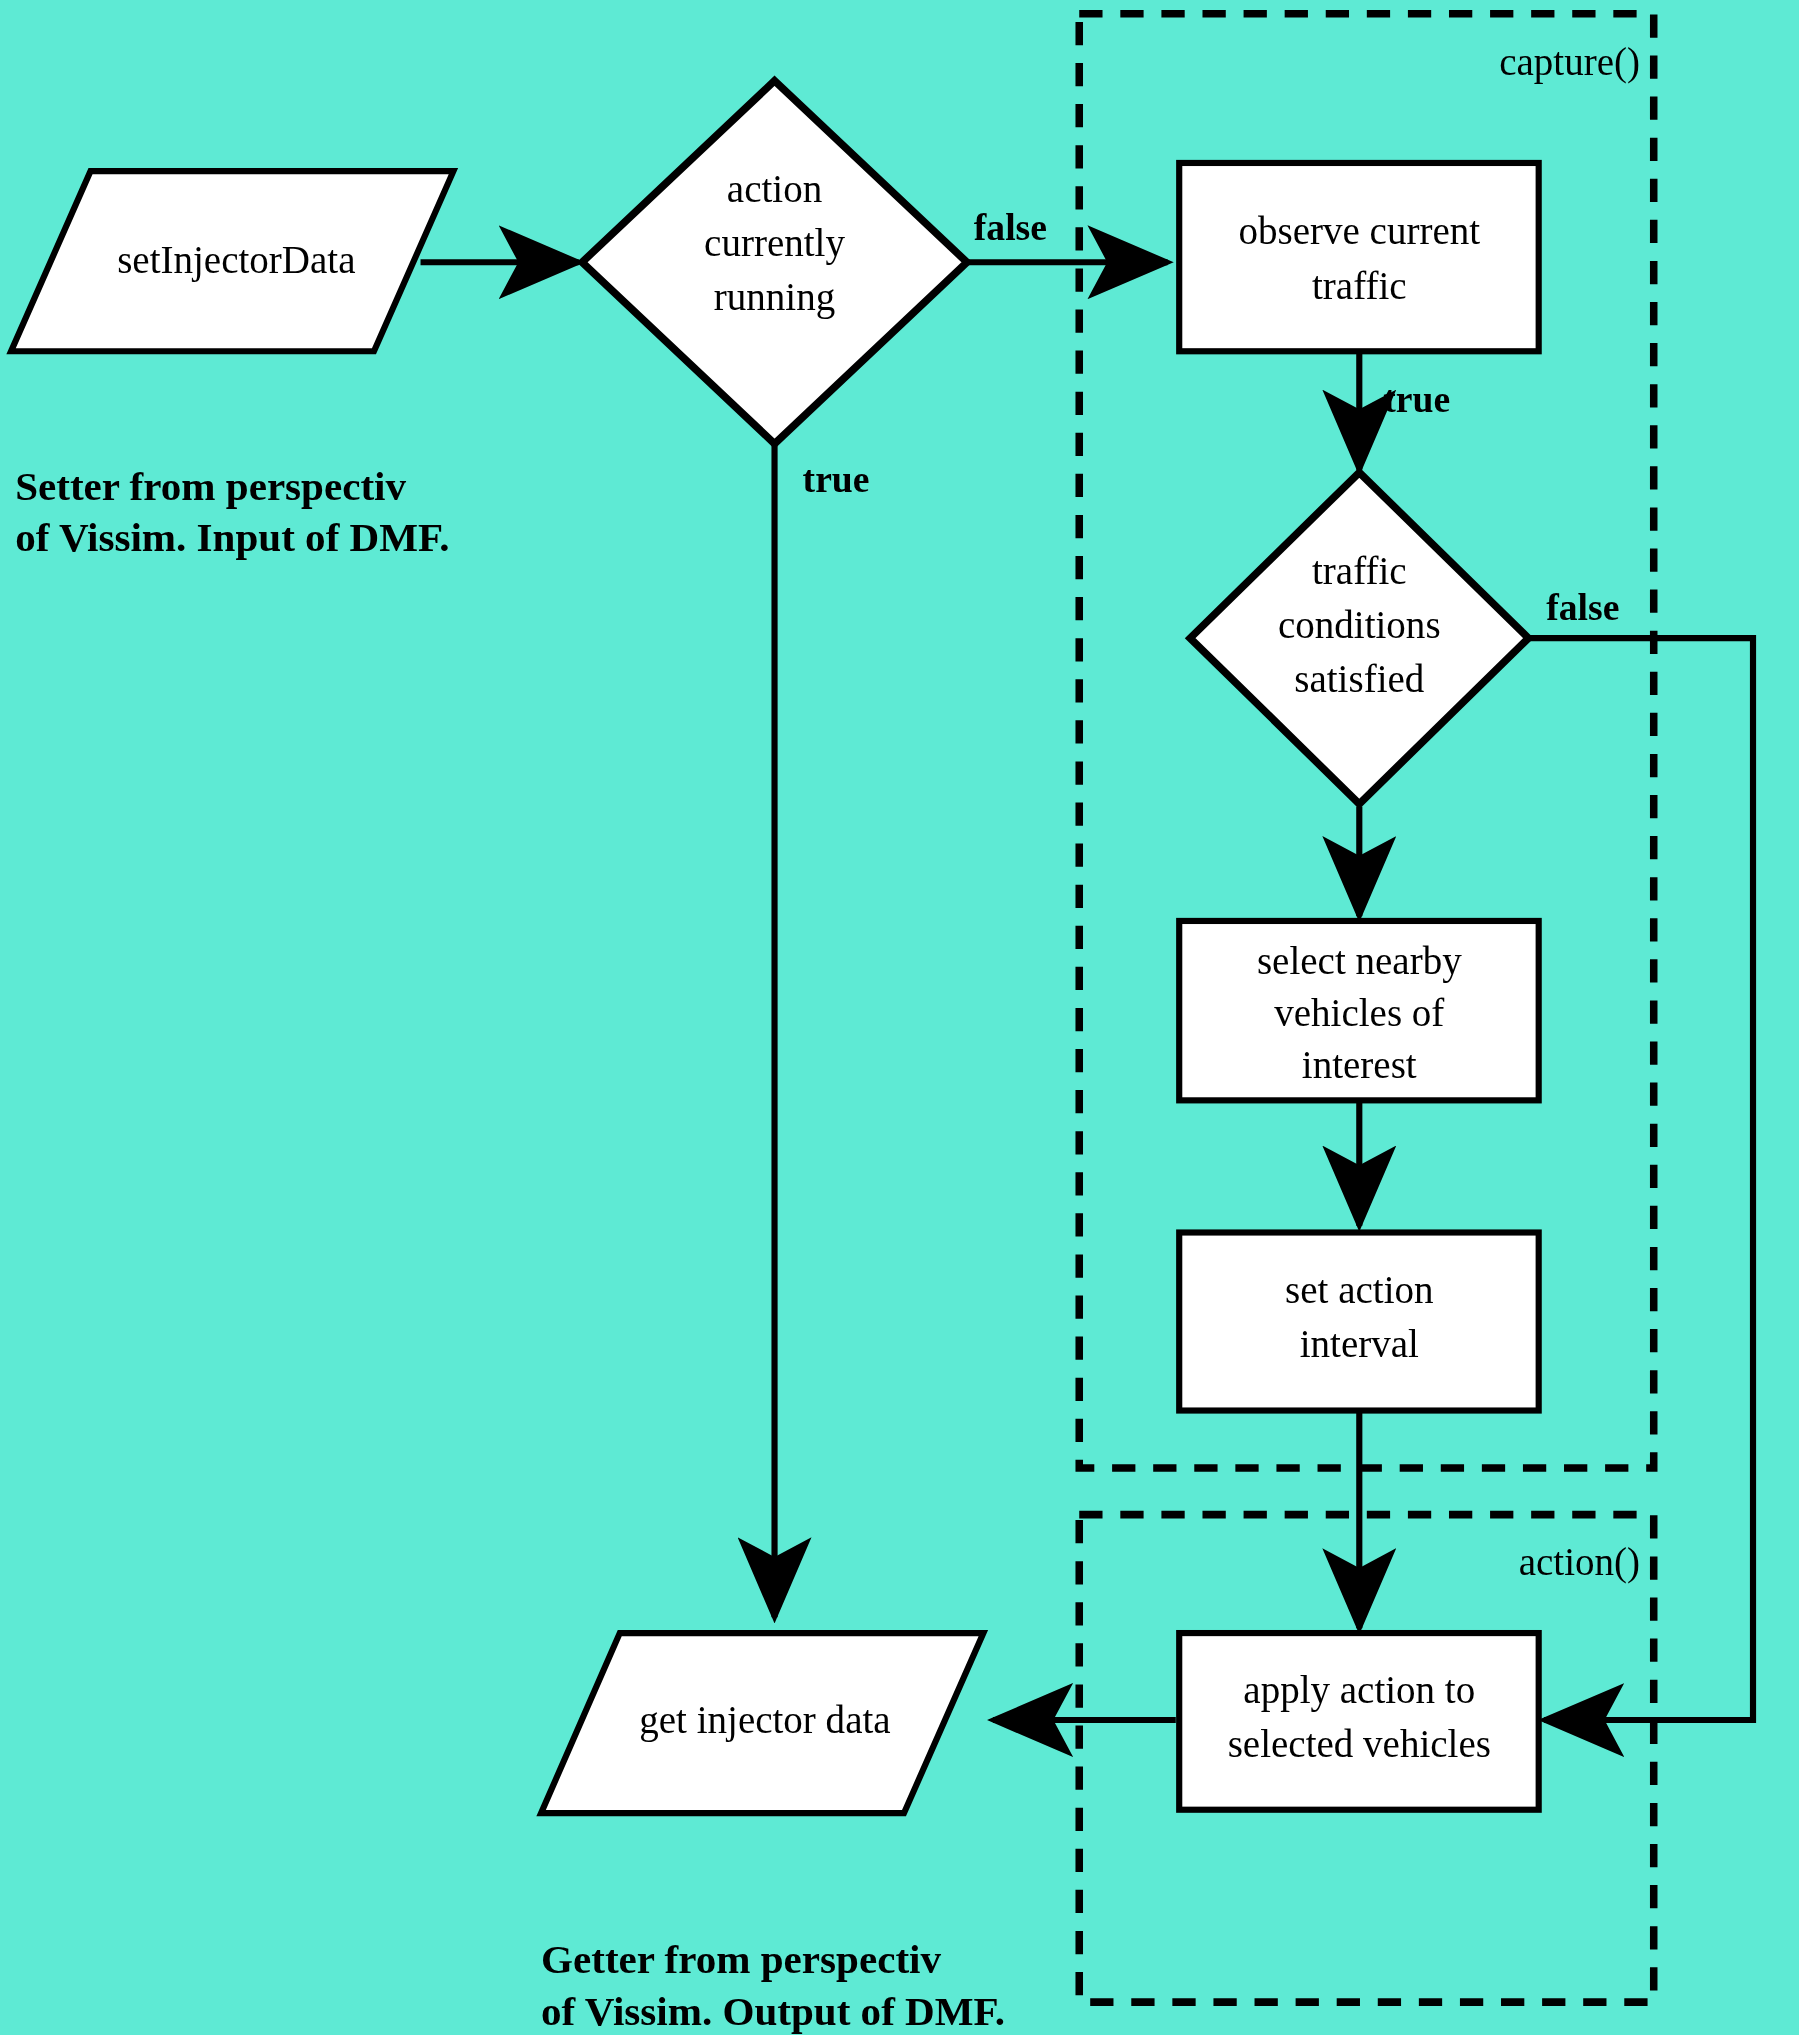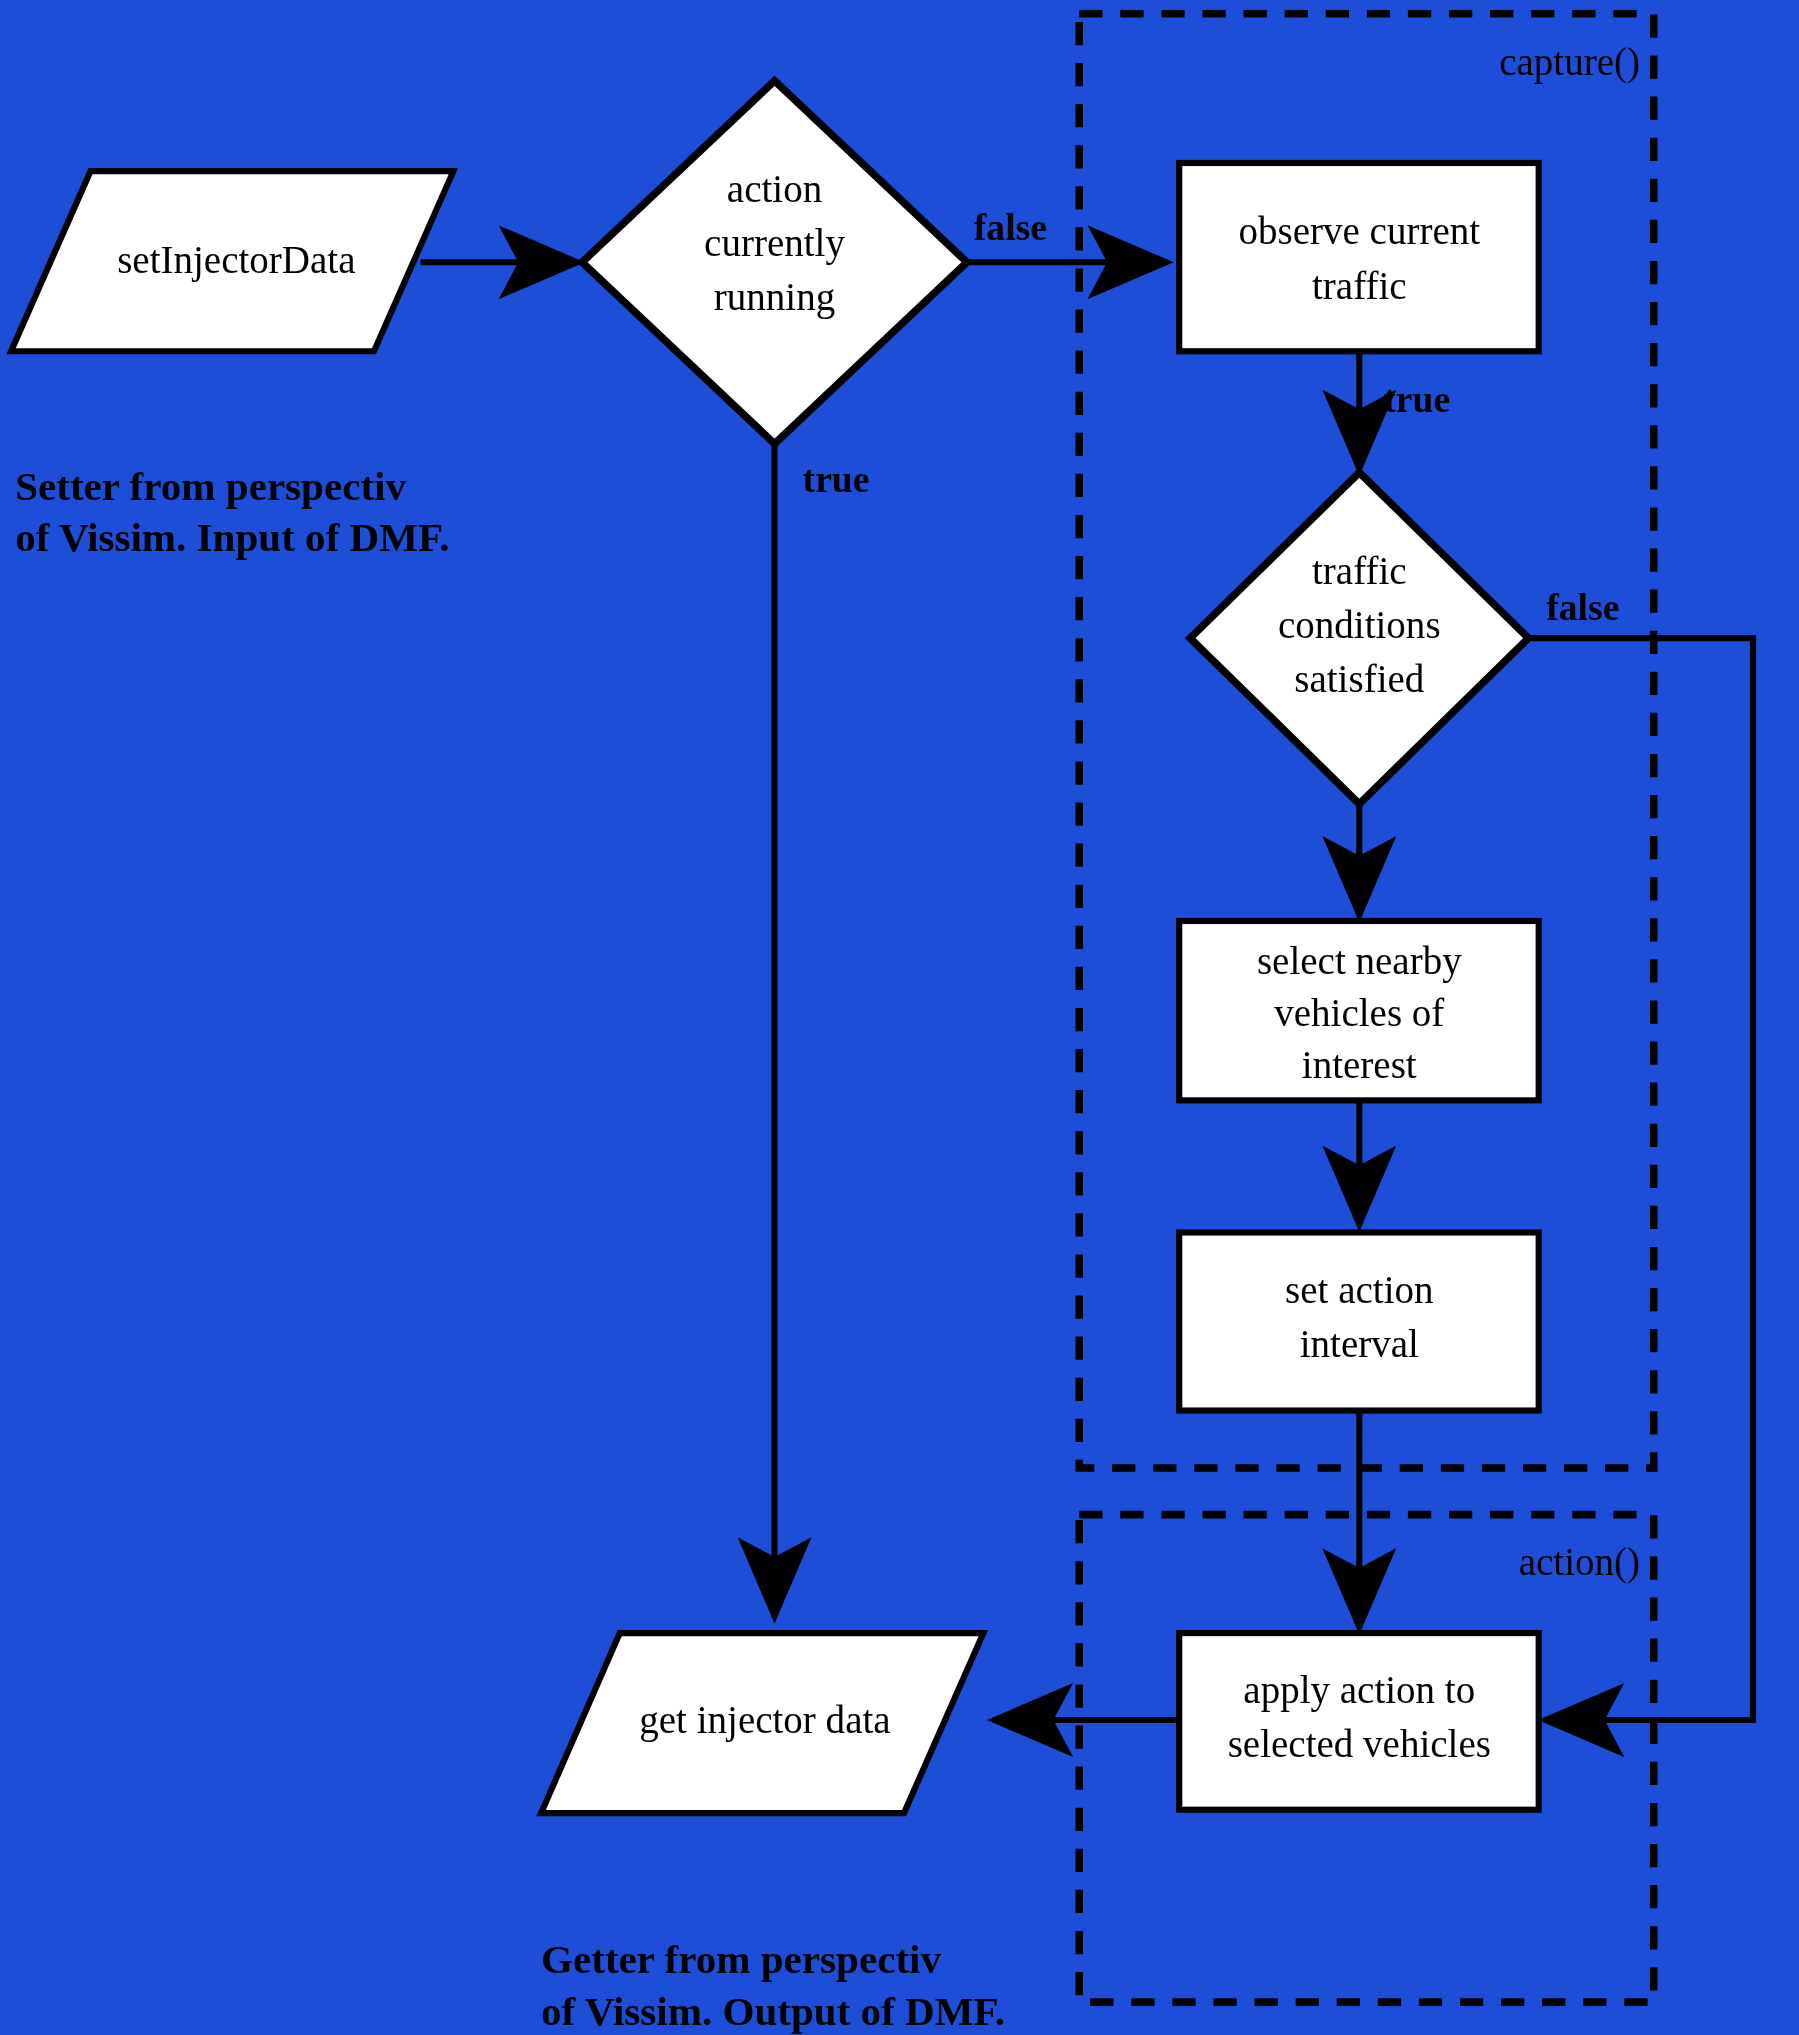--- a/index.html
+++ b/index.html
@@ -7,21 +7,21 @@
     padding: 0;
     background: #ffffff;
   }
   body {
     font-family: "Liberation Serif", "DejaVu Serif", serif;
   }
   #diagram-root {
     position: relative;
     width: 1799px;
     height: 2035px;
-    background: #1d4ed8;
+    background: #5eead4;
     overflow: hidden;
   }
   svg.flow {
     display: block;
     width: 1799px;
     height: 2035px;
   }
   .node-shape {
     fill: #ffffff;
     stroke: #000000;

